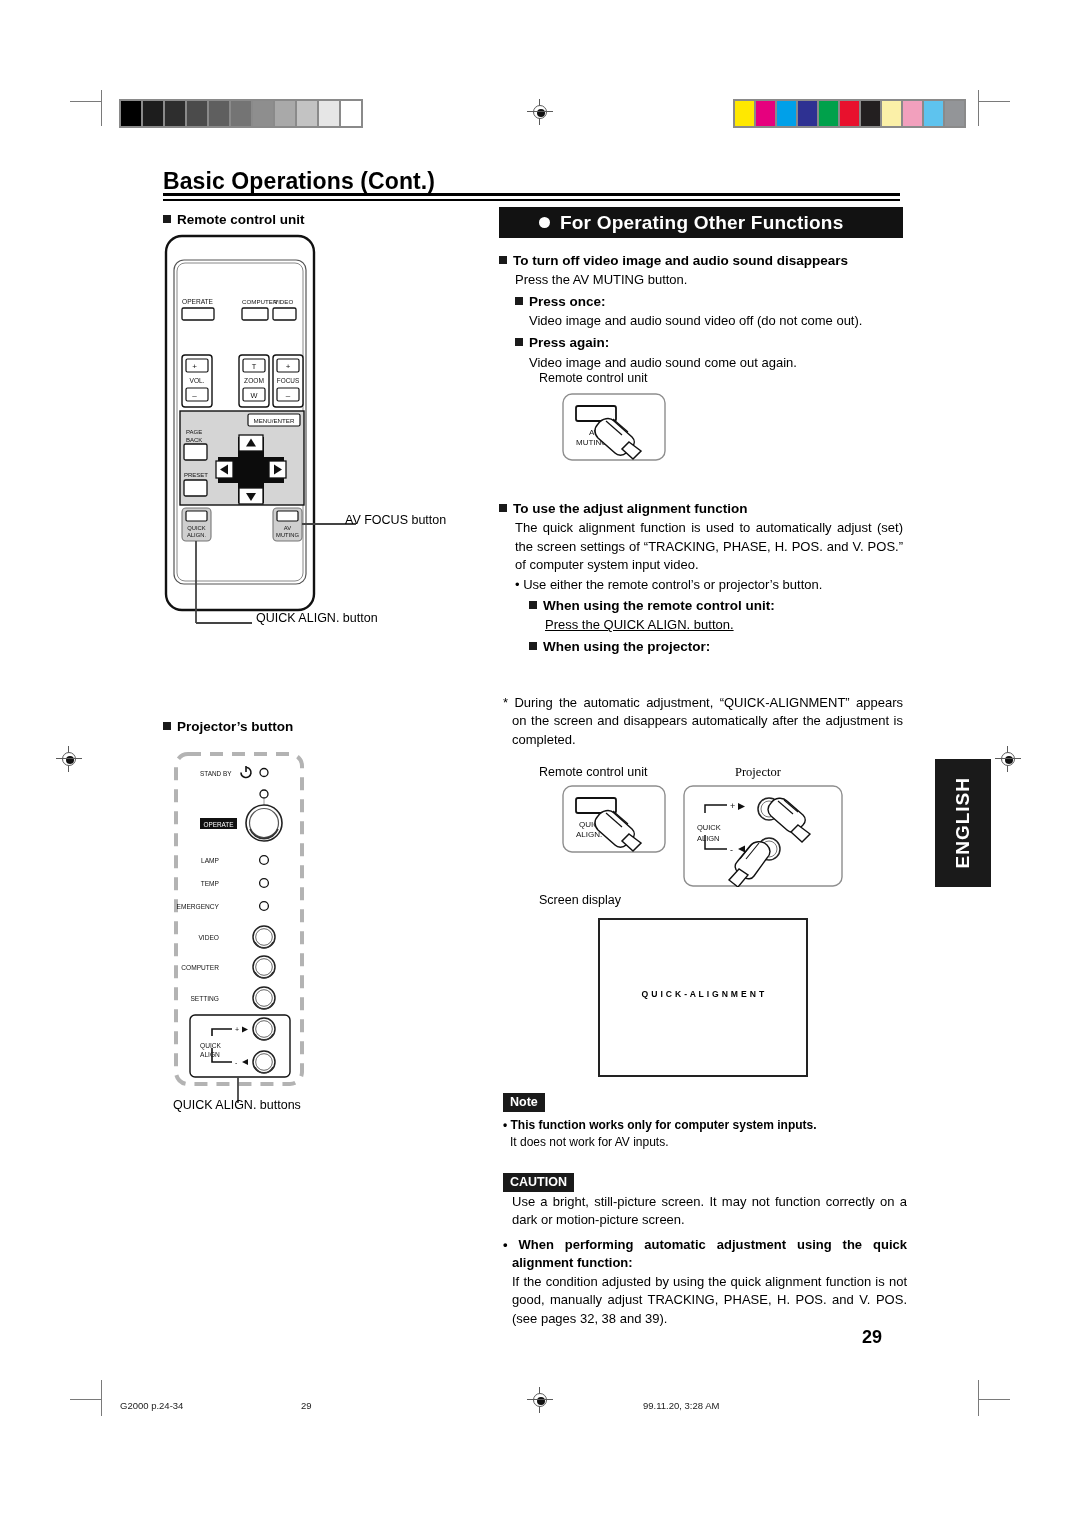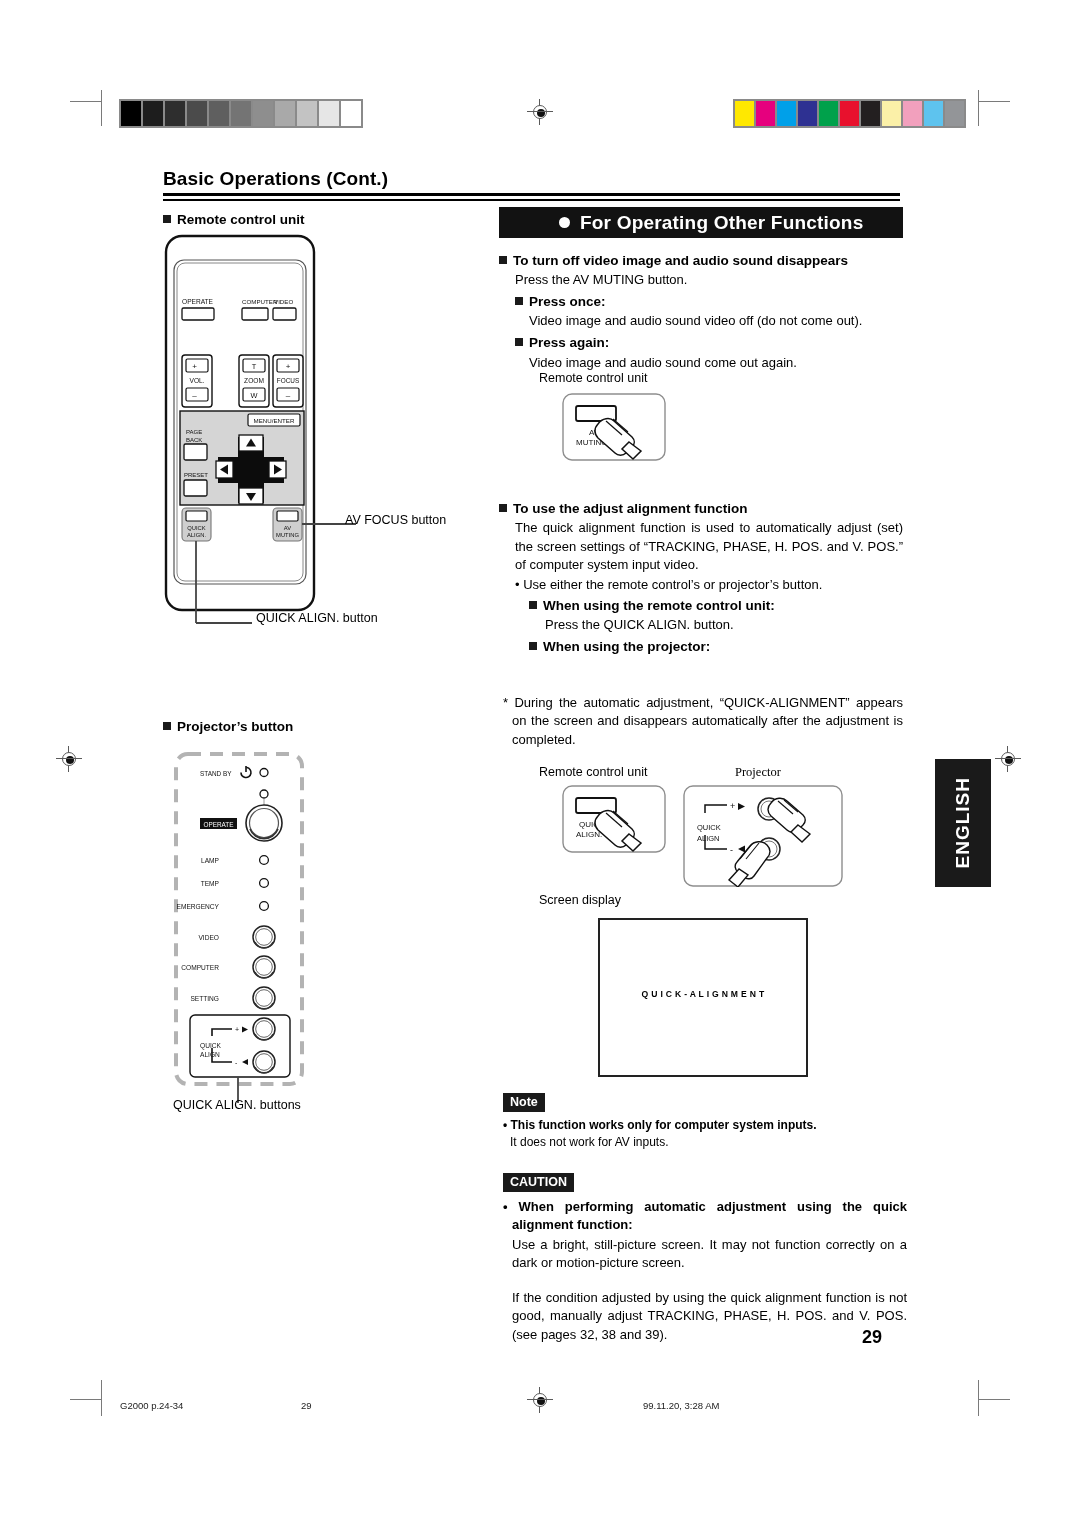--- a/index.html
+++ b/index.html
@@ -29,53 +29,53 @@
   .cropline { position:absolute; background:#7a7a7a; }
 
   
   .calbar { position:absolute; display:flex; border:1px solid #8a8a8a; background:#8a8a8a; }
   .calbar .sw { width:21px; height:27px; border:1px solid #8a8a8a; }
   .calbar.gray .sw { width:22px; }
 
   
   .page-title {
     position:absolute; left:163px; top:168px;
-    font-size:19px; font-weight:bold; letter-spacing:0.1px;
+    font-size:23px; font-weight:bold; letter-spacing:0.1px;
   }
   .title-rule-1 { position:absolute; left:163px; top:193px; width:737px; height:3px; background:#000; }
   .title-rule-2 { position:absolute; left:163px; top:199px; width:737px; height:1.5px; background:#000; }
 
   
   .sq-head {
     font-size:13.5px; font-weight:bold; line-height:1.28;
   }
   .sq-head .sq, .bullet-sq {
     display:inline-block; width:8px; height:8px; background:#1a1a1a;
     margin-right:6px; vertical-align:1px;
   }
 
   .blackbar {
     position:absolute; background:#121212; color:#fff;
     font-size:19px; font-weight:bold; display:flex; align-items:center;
-    padding-left:60px; letter-spacing:0.2px;
+    padding-left:40px; letter-spacing:0.2px;
   }
   .blackbar .dot {
     width:11px; height:11px; border-radius:50%; background:#fff;
     display:inline-block; margin-right:10px;
   }
 
   
   .bodytext { font-size:13px; line-height:1.42; }
   .bodytext.just { text-align:justify; }
 
   
   #rightcol { position:absolute; left:499px; top:252px; width:404px; }
   .indent1 { margin-left:16px; }
   .indent2 { margin-left:30px; }
-  .indent3 { margin-left:46px; }
+  .indent3 { margin-left:46px;text-decoration:underline; }
 
   
   .english-tab {
     position:absolute; left:935px; top:759px; width:56px; height:128px;
     background:#1a1a1a; color:#fff; font-weight:bold; font-size:19px;
     letter-spacing:1px;
     display:flex; align-items:center; justify-content:center;
   }
   .english-tab span {
     writing-mode:vertical-rl; transform:rotate(180deg);
@@ -411,22 +411,22 @@
 </div>
 
 <div style="position:absolute; left:503px; top:1092px; width:404px;">
   <span class="badge">Note</span>
   <div class="bodytext" style="font-weight:bold; font-size:12px; margin-top:5px;">• This function works only for computer system inputs.</div>
   <div class="bodytext" style="font-size:12px; margin-left:7px;">It does not work for AV inputs.</div>
 </div>
 
 <div style="position:absolute; left:503px; top:1172px; width:404px;">
   <span class="badge">CAUTION</span>
+  <div class="bodytext just" style="margin-left:9px; margin-top:1px;">Use a bright, still-picture screen. It may not function correctly on a dark or motion-picture screen.</div>
   <div class="bodytext just" style="font-weight:bold; margin-top:6px; text-indent:-9px; padding-left:9px;">• When performing automatic adjustment using the quick alignment function:</div>
-  <div class="bodytext just" style="margin-left:9px; margin-top:1px;">Use a bright, still-picture screen. It may not function correctly on a dark or motion-picture screen.</div>
-  <div class="bodytext just" style="margin-left:9px;margin-top:16px;">If the condition adjusted by using the quick alignment function is not good, manually adjust TRACKING, PHASE, H. POS. and V. POS. (see pages 32, 38 and 39).</div>
+  <div class="bodytext just" style="margin-left:9px;">If the condition adjusted by using the quick alignment function is not good, manually adjust TRACKING, PHASE, H. POS. and V. POS. (see pages 32, 38 and 39).</div>
 </div>
 
 <div class="pageno">29</div>
 
 <div class="footer" style="left:120px; top:1400px;">G2000 p.24-34</div>
 <div class="footer" style="left:301px; top:1400px;">29</div>
 <div class="footer" style="left:643px; top:1400px;">99.11.20, 3:28 AM</div>
 
 </body></html>

